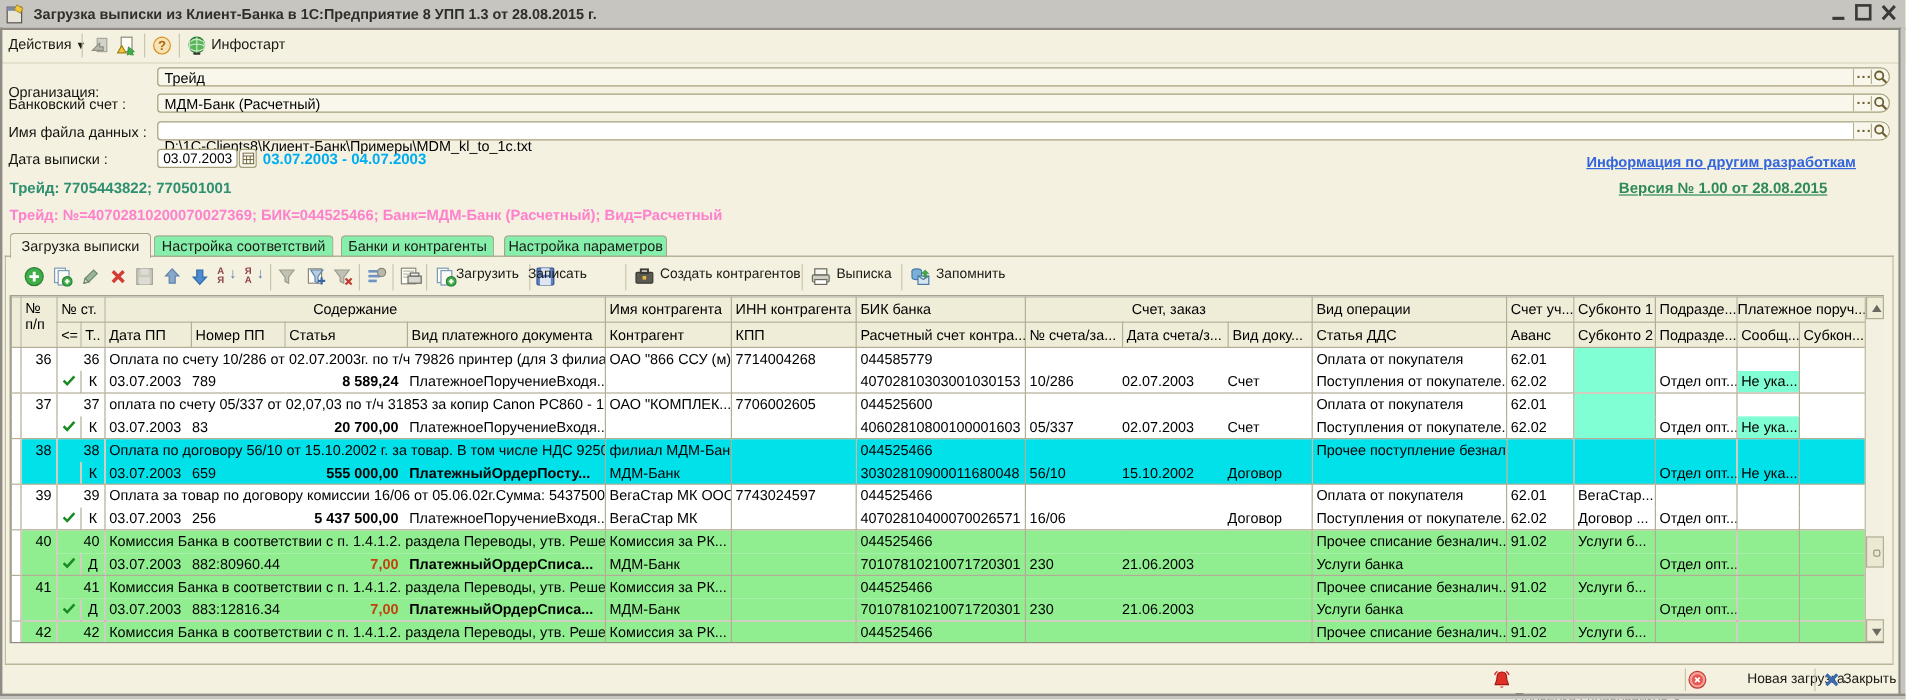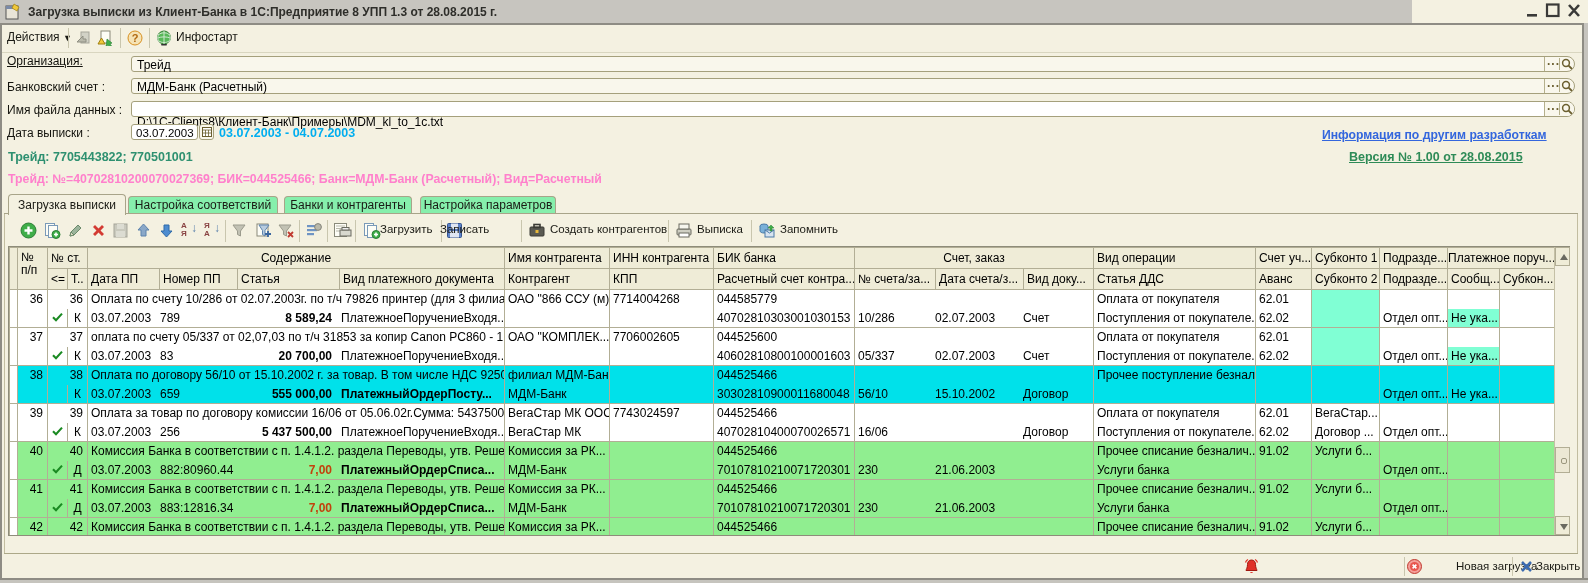--- a/index.html
+++ b/index.html
@@ -1,19 +1,19 @@
 <!DOCTYPE html>
 <html><head><meta charset="utf-8">
 <style>
 html,body{margin:0;padding:0;}
 body{width:1588px;height:583px;overflow:hidden;font-family:"Liberation Sans",sans-serif;}
 #win{position:relative;width:1588px;height:583px;background:#f4f1e1;overflow:hidden;}
 .abs{position:absolute;}
 
-#title{left:0;top:0;width:1412px;height:23px;background:#c7c5bf;}
+#title{left:0;top:0;width:1588px;height:23px;background:#c7c5bf;}
 #title .txt{position:absolute;left:28px;top:5px;font-size:12px;font-weight:bold;color:#2e2e2a;}
 #tline{left:0;top:23px;width:1588px;height:2px;background:#8e8c84;}
 
 #menu{left:0;top:25px;width:1588px;height:27px;background:#f4f1e1;border-bottom:1px solid #d9d6c0;}
 .mitem{position:absolute;top:5px;font-size:12px;color:#1a1a14;}
 .vsep{position:absolute;width:1px;background:#c9c6ae;}
 
 .lbl{position:absolute;font-size:12px;color:#14140e;}
 .fld{position:absolute;height:14px;background:#f9f7ec;border:1px solid #a5a07c;border-radius:3px 8px 8px 3px;}
 .fbtns{position:absolute;top:0;right:0;width:29px;height:14px;border-left:1px solid #b5b08c;border-radius:0 8px 8px 0;}
@@ -89,21 +89,21 @@
     <div class="vsep" style="left:149px;top:3px;height:20px;"></div>
     <svg class="abs" style="left:156px;top:5px" width="16" height="16" viewBox="0 0 16 16">
       <circle cx="8" cy="7.5" r="6.5" fill="#58b858" stroke="#2f7a2f"></circle>
       <path d="M3 4.5c2-2 7-2.5 10 0M2 8c3-1.5 9-1.5 12 0M3 11c2.5 2 7.5 2 10 0" fill="none" stroke="#cfe8cf" stroke-width="1"></path>
       <path d="M8 1v13M2.5 4a9 9 0 000 7.5M13.5 4a9 9 0 010 7.5" fill="none" stroke="#cfe8cf" stroke-width="1"></path>
       <rect x="5" y="14" width="6" height="1.6" rx="0.8" fill="#333"></rect>
     </svg>
     <span class="mitem" style="left:176px;">Инфостарт</span>
   </div>
 
-  <span class="lbl" style="left:7px;top:54px;text-decoration:underline;">Организация:</span>
+  <span class="lbl" style="left:7px;top:70px;">Организация:</span>
   <span class="lbl" style="left:7px;top:80px;">Банковский счет :</span>
   <span class="lbl" style="left:7px;top:103px;">Имя файла данных :</span>
   <span class="lbl" style="left:7px;top:126px;">Дата выписки :</span>
   <div class="fld" style="left:131px;top:56px;width:1442px;">
       <span style="position:absolute;left:5px;top:1px;font-size:12px;">Трейд</span>
       <span class="fbtns">
         <span class="dots">...</span>
         <svg class="mag" width="12" height="12" viewBox="0 0 12 12">
           <circle cx="5" cy="5" r="3.4" fill="none" stroke="#6b5f2f" stroke-width="1.5"></circle>
           <path d="M7.6 7.6L11 11" stroke="#6b5f2f" stroke-width="1.8"></path>

